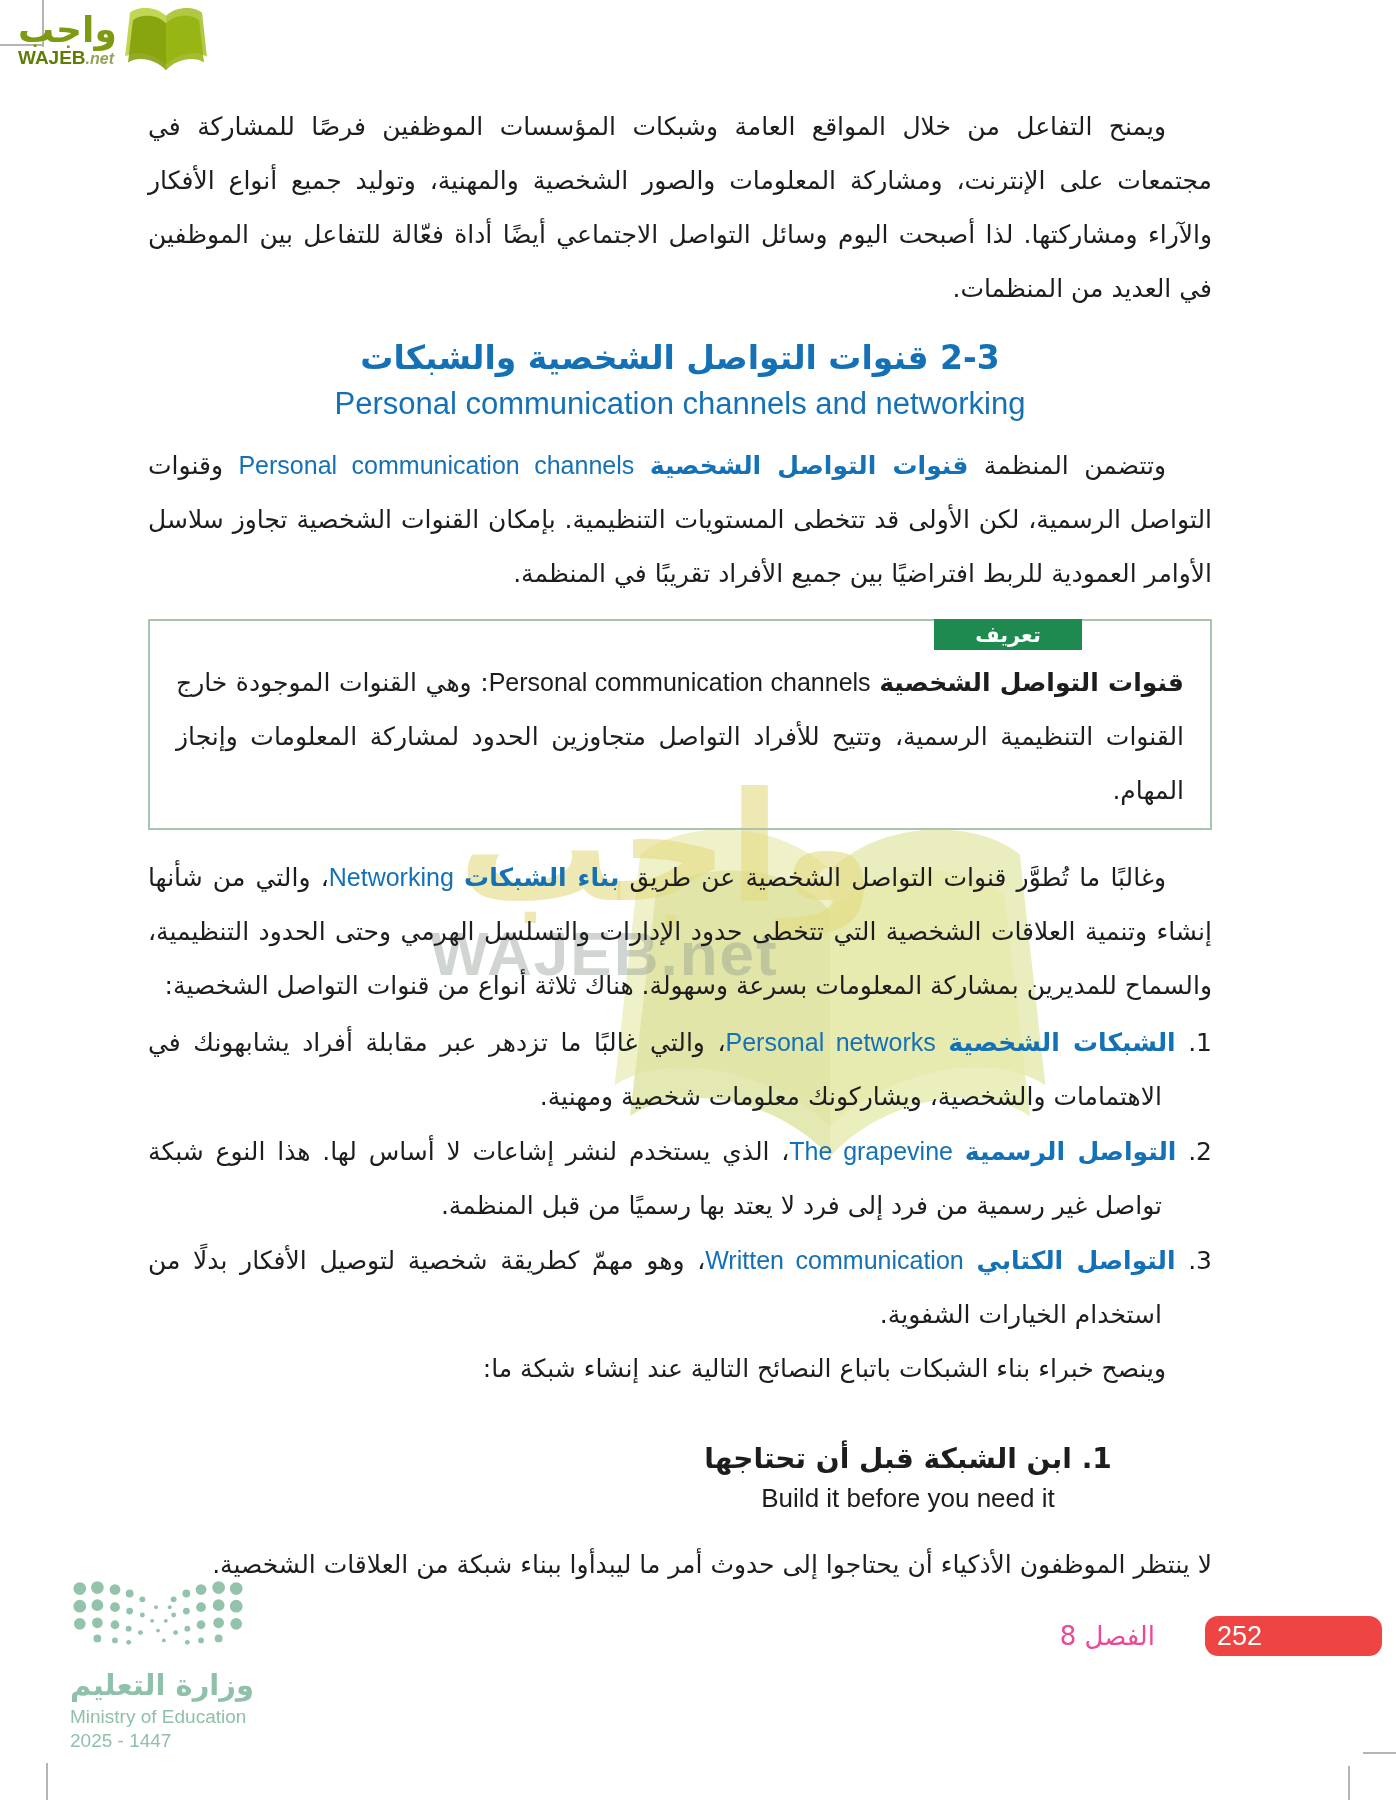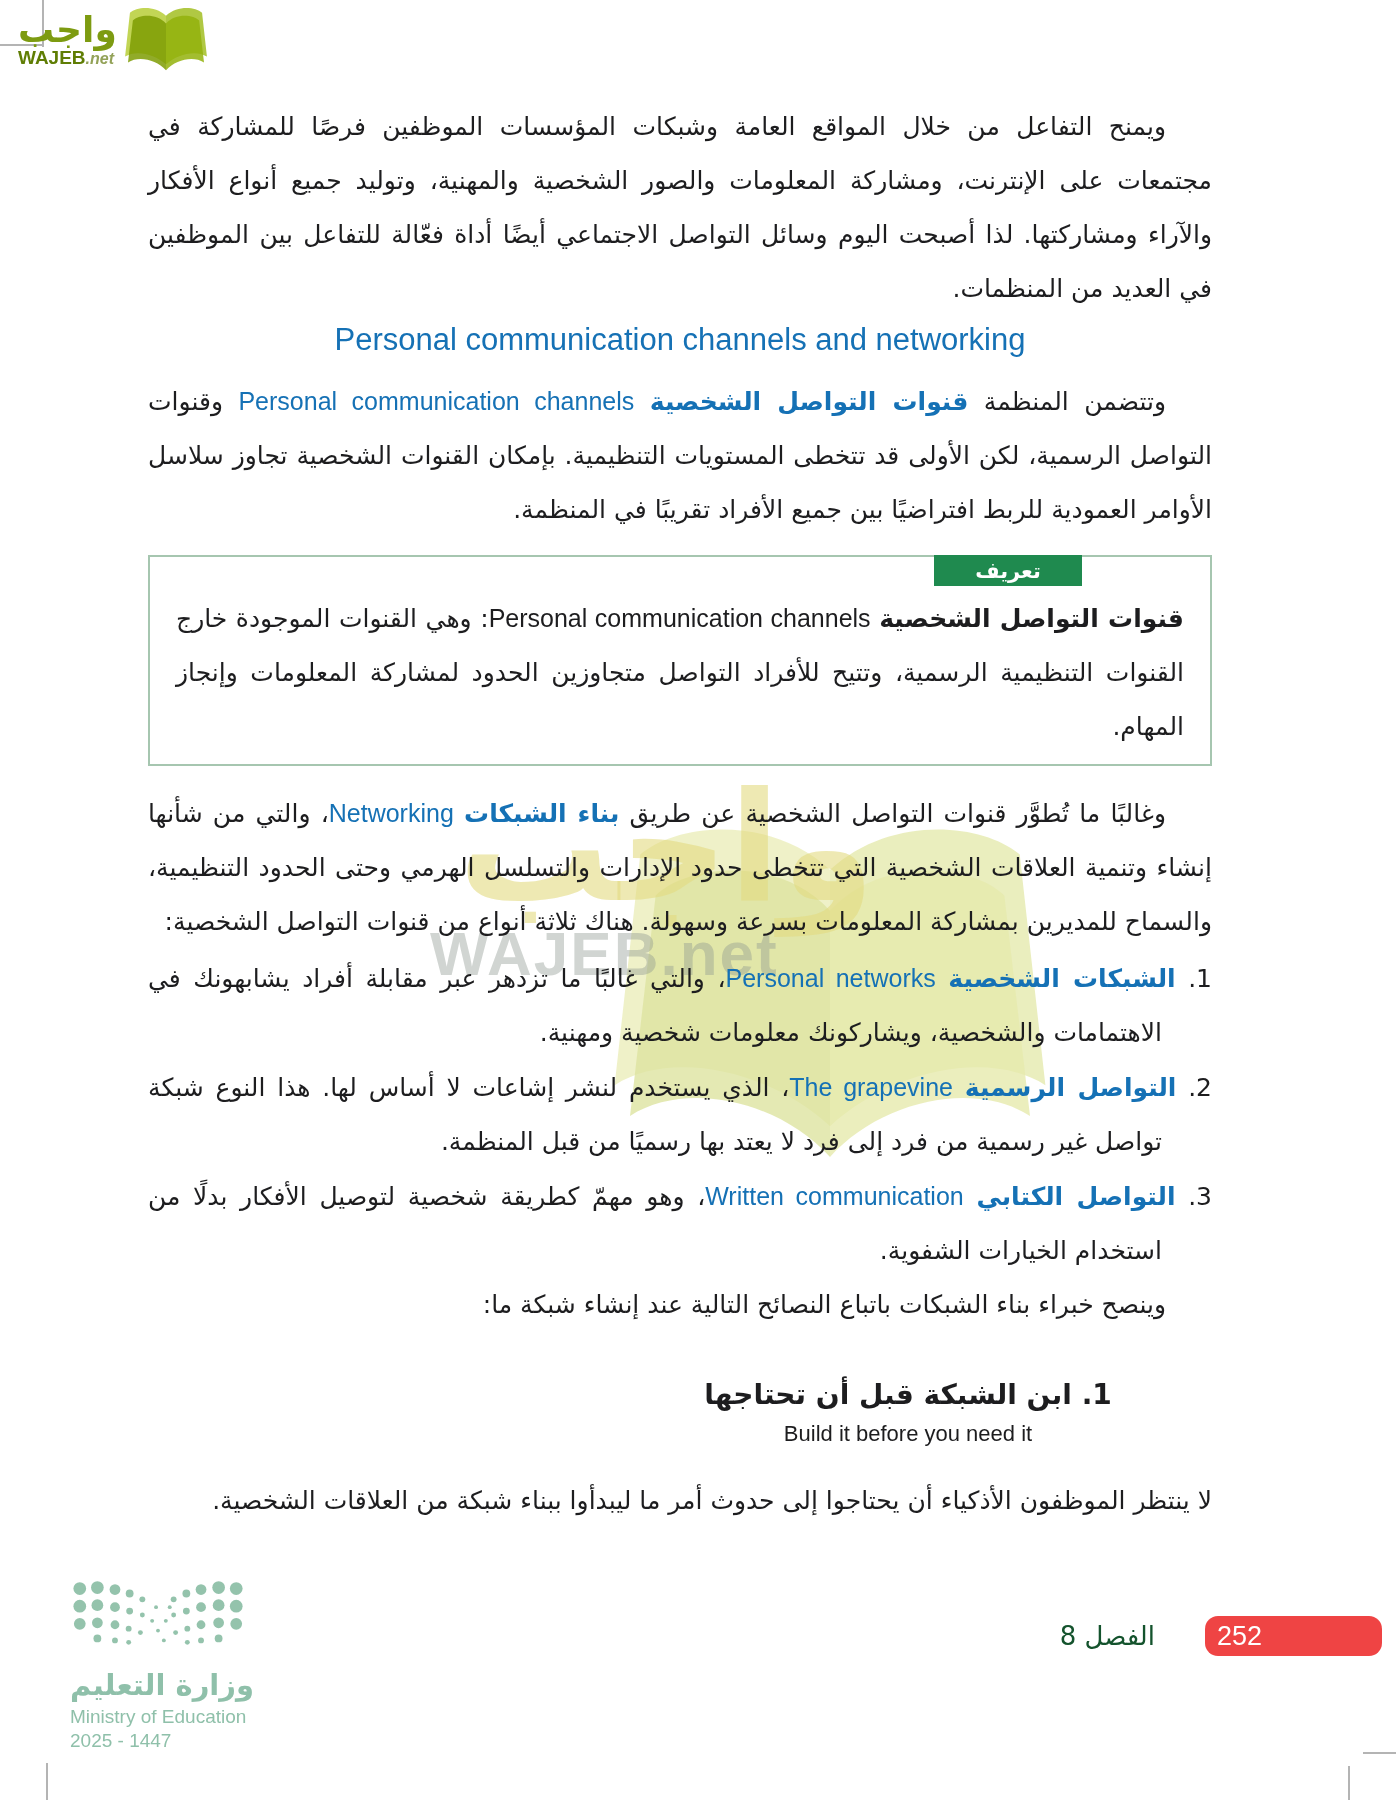--- a/index.html
+++ b/index.html
@@ -44,29 +44,29 @@
     position:absolute;top:-2px;right:128px;width:148px;height:31px;background:#1f8a4f;color:#fff;
     font-size:21px;font-weight:bold;display:flex;align-items:center;justify-content:center;direction:rtl;
   }
   
   .list{margin-top:2px;}
   .list-item{direction:rtl;text-align:justify;font-size:25px;line-height:54px;padding-right:50px;text-indent:-50px;color:#1d1d1f;}
   .num{color:#1d1d1f;}
   
   .tip-block{width:600px;margin:42px 0 0 460px;text-align:center;}
   .tip-ar{direction:rtl;font-size:28px;font-weight:bold;line-height:42px;}
-  .tip-en{font-size:22px;line-height:36px;font-family:"Liberation Sans","DejaVu Sans",sans-serif;}
+  .tip-en{font-size:26px;line-height:36px;font-family:"Liberation Sans","DejaVu Sans",sans-serif;}
   .tip-body{margin-top:22px;}
   
   .ministry{position:absolute;left:70px;top:1574px;width:230px;color:#93c4ae;z-index:2;}
   .ministry-ar{direction:rtl;text-align:left;font-size:29px;font-weight:bold;color:#8fc0aa;margin-top:10px;letter-spacing:1px;}
   .ministry-en{font-size:19px;color:#8fc0aa;font-family:"Liberation Sans",sans-serif;margin-top:4px;}
   .ministry-years{font-size:19px;color:#8fc0aa;font-family:"Liberation Sans",sans-serif;margin-top:2px;}
   .chapter-footer{position:absolute;right:14px;top:1616px;display:flex;align-items:center;z-index:2;}
-  .chapter-label{direction:rtl;font-size:26px;color:#14532d;margin-right:50px;line-height:40px;}
+  .chapter-label{direction:rtl;font-size:26px;color:#ec4899;margin-right:50px;line-height:40px;}
   .page-badge{
     width:177px;height:40px;background:#ef4444;border-radius:13px;color:#fff;
     display:flex;align-items:center;font-size:27px;font-family:"Liberation Sans",sans-serif;
     padding-left:12px;box-sizing:border-box;
   }
 </style>
 </head>
 <body>
 
 <div class="page">
@@ -102,20 +102,21 @@
       </svg>
     </div>
     <div class="wm-ar">واجب</div>
     <div class="wm-en">WAJEB.net</div>
   </div>
 
   <div class="content">
 
     <p class="para indent mt-p1">ويمنح التفاعل من خلال المواقع العامة وشبكات المؤسسات الموظفين فرصًا للمشاركة في مجتمعات على الإنترنت، ومشاركة المعلومات والصور الشخصية والمهنية، وتوليد جميع أنواع الأفكار والآراء ومشاركتها. لذا أصبحت اليوم وسائل التواصل الاجتماعي أيضًا أداة فعّالة للتفاعل بين الموظفين في العديد من المنظمات.</p>
 
+    <h2 class="h-ar">2-3 قنوات التواصل الشخصية والشبكات</h2>
     <h3 class="h-en">Personal communication channels and networking</h3>
 
     <p class="para indent mt-p2"><span>وتتضمن المنظمة </span><b class="term-ar">قنوات التواصل الشخصية</b> <span class="en term-en" dir="ltr">Personal communication channels</span><span> وقنوات التواصل الرسمية، لكن الأولى قد تتخطى المستويات التنظيمية. بإمكان القنوات الشخصية تجاوز سلاسل الأوامر العمودية للربط افتراضيًا بين جميع الأفراد تقريبًا في المنظمة.</span></p>
 
     <div class="def-box">
       <div class="def-tab">تعريف</div>
       <p class="para"><b>قنوات التواصل الشخصية</b> <span class="en" dir="ltr">Personal communication channels</span><span>: وهي القنوات الموجودة خارج القنوات التنظيمية الرسمية، وتتيح للأفراد التواصل متجاوزين الحدود لمشاركة المعلومات وإنجاز المهام.</span></p>
     </div>
 
     <p class="para indent mt-p3"><span>وغالبًا ما تُطوَّر قنوات التواصل الشخصية عن طريق </span><b class="term-ar">بناء الشبكات</b> <span class="en term-en" dir="ltr">Networking</span><span>، والتي من شأنها إنشاء وتنمية العلاقات الشخصية التي تتخطى حدود الإدارات والتسلسل الهرمي وحتى الحدود التنظيمية، والسماح للمديرين بمشاركة المعلومات بسرعة وسهولة. هناك ثلاثة أنواع من قنوات التواصل الشخصية:</span></p>

